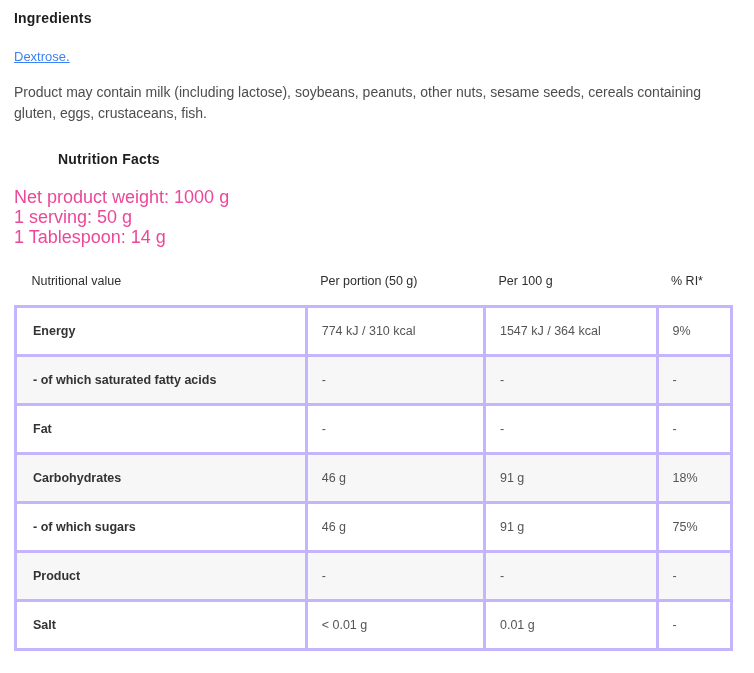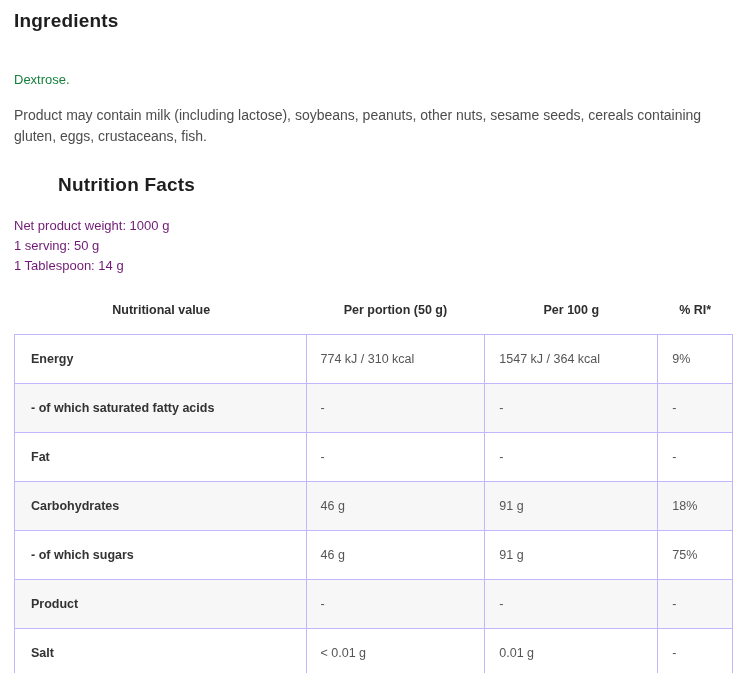--- a/index.html
+++ b/index.html
@@ -8,57 +8,57 @@
     background: #ffffff;
     font-family: "Liberation Sans", sans-serif;
     color: #4d4d4d;
     overflow: hidden;
   }
   .page {
     padding: 10px 21px 0 14px;
     width: 754px;
   }
   h2.section-title {
-    font-size: 19px;
+    font-size: 14px;
     font-weight: 700;
     color: #1e1e1e;
     letter-spacing: 0.2px;
   }
   #nutrition-title { margin-top: 27px; margin-left: 44px; }
-  .composition { margin-top: 40px; font-size: 13px; color: #15803d; }
+  .composition { margin-top: 23px; font-size: 13px; color: #3b82f6; text-decoration: underline; }
   .allergens {
     margin-top: 18px;
     font-size: 14px;
     line-height: 21px;
     color: #4d4d4d;
     max-width: 720px;
   }
   .info-block { margin-top: 20px; }
-  .info-line { font-size: 13px; line-height: 20px; color: #701a75; }
+  .info-line { font-size: 18px; line-height: 20px; color: #ec4899; }
   table.nutrition {
     margin-top: 17px;
     width: 719px;
     border-collapse: collapse;
     table-layout: fixed;
   }
   col.c1 { width: 40.6%; }
   col.c2 { width: 24.9%; }
   col.c3 { width: 24.1%; }
   col.c4 { width: 10.4%; }
   table.nutrition th {
-    text-align: center;
+    text-align: left;
     font-size: 12.5px;
-    font-weight: 700;
+    font-weight: 400;
     color: #2e2e2e;
     padding: 10px 14px 17px 14px;
     border: none;
   }
   table.nutrition th:first-child { padding-left: 16px; }
   table.nutrition td {
-    border: 1px solid #c4b5fd;
+    border: 3px solid #c4b5fd;
     height: 49px;
     padding: 0 14px;
     vertical-align: middle;
     font-size: 12.5px;
     color: #555555;
   }
   table.nutrition td:first-child {
     padding-left: 16px;
     font-weight: 700;
     color: #333333;

